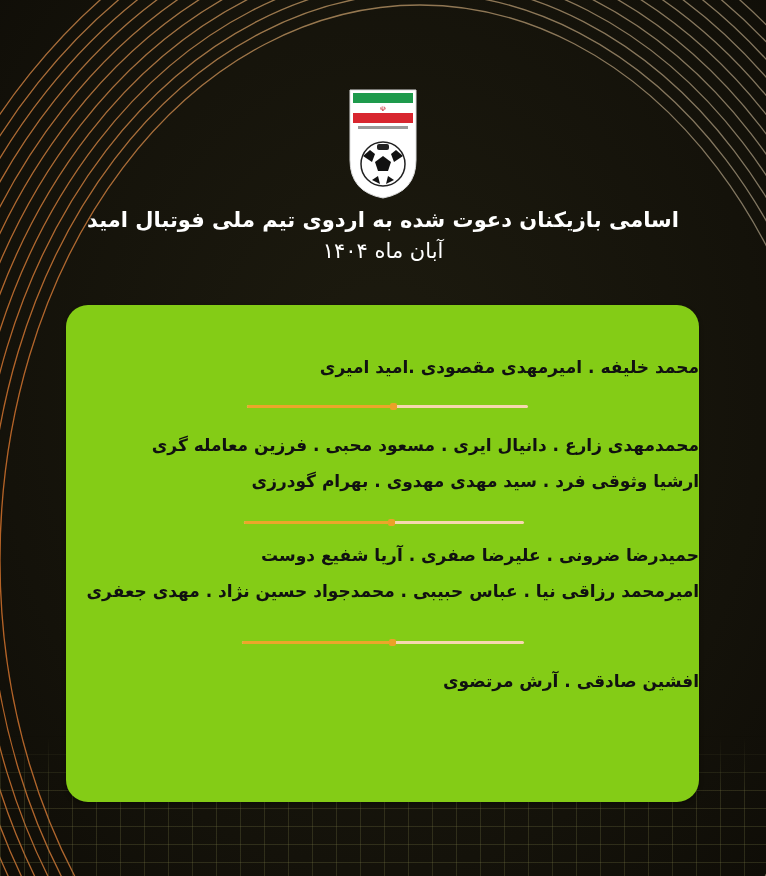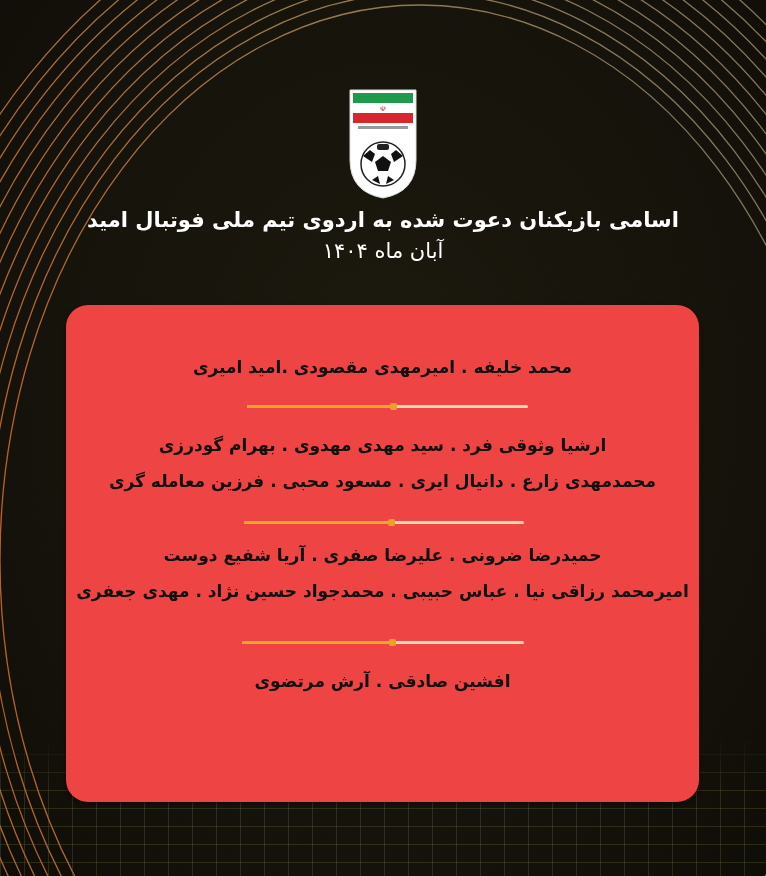--- a/index.html
+++ b/index.html
@@ -28,23 +28,23 @@
       position: absolute; left: 348px; top: 88px; width: 70px; height: 112px;
     }
     .title-block {
       position: absolute; left: 0; right: 0; top: 204px;
       text-align: center; color: #ffffff; direction: rtl;
     }
     .title-line1 { font-size: 21px; font-weight: bold; line-height: 32px; }
     .title-line2 { font-size: 21px; font-weight: normal; line-height: 30px; }
     .card {
       position: absolute; left: 66px; top: 305px; width: 633px; height: 497px;
-      background: #ef4444; border-radius: 22px;
+      background: #84cc16; border-radius: 22px;
       box-shadow: 0 2px 4px rgba(0,0,0,0.35);
-      direction: rtl; text-align: center; color: #111;
+      direction: rtl; color: #111;
     }
     .group { position: absolute; left: 0; right: 0; }
     .group p { font-size: 17px; font-weight: bold; line-height: 36px; }
     .sep {
       position: absolute; height: 3px; border-radius: 2px;
       background: #f7d7b0;
     }
     .sep .fill {
       position: absolute; left: 0; top: 0; height: 3px; border-radius: 2px;
       background: #eca62a;
@@ -113,22 +113,22 @@
   <div class="group" style="top:44px;">
     <p>محمد خلیفه . امیرمهدی مقصودی .امید امیری</p>
   </div>
 
   <div class="sep" style="left:181px; width:281px; top:100px;">
     <div class="fill" style="width:146px;"></div>
     <div class="knob" style="left:143px;"></div>
   </div>
 
   <div class="group" style="top:122px;">
+    <p>محمدمهدی زارع . دانیال ایری .  مسعود محبی . فرزین معامله گری</p>
     <p>ارشیا وثوقی فرد . سید مهدی مهدوی . بهرام گودرزی</p>
-    <p>محمدمهدی زارع . دانیال ایری .  مسعود محبی . فرزین معامله گری</p>
   </div>
 
   <div class="sep" style="left:178px; width:280px; top:216px;">
     <div class="fill" style="width:147px;"></div>
     <div class="knob" style="left:144px;"></div>
   </div>
 
   <div class="group" style="top:232px;">
     <p>حمیدرضا ضرونی . علیرضا صفری . آریا شفیع دوست</p>
     <p>امیرمحمد رزاقی نیا . عباس حبیبی . محمدجواد حسین نژاد . مهدی جعفری</p>

